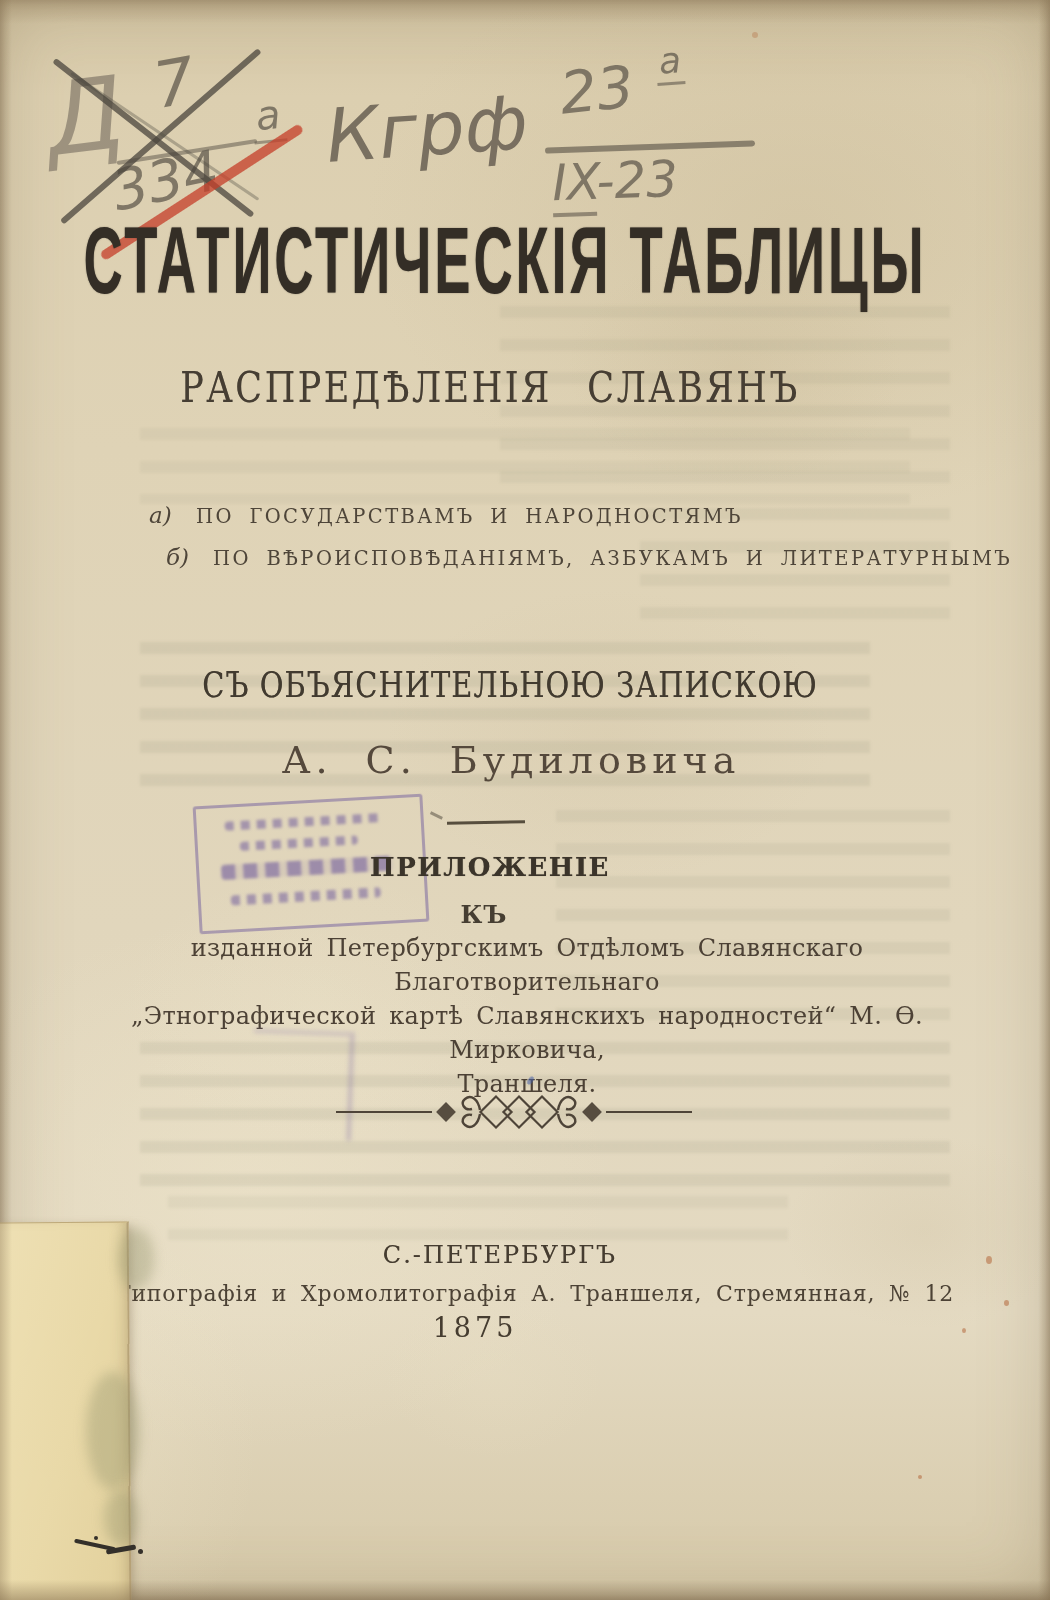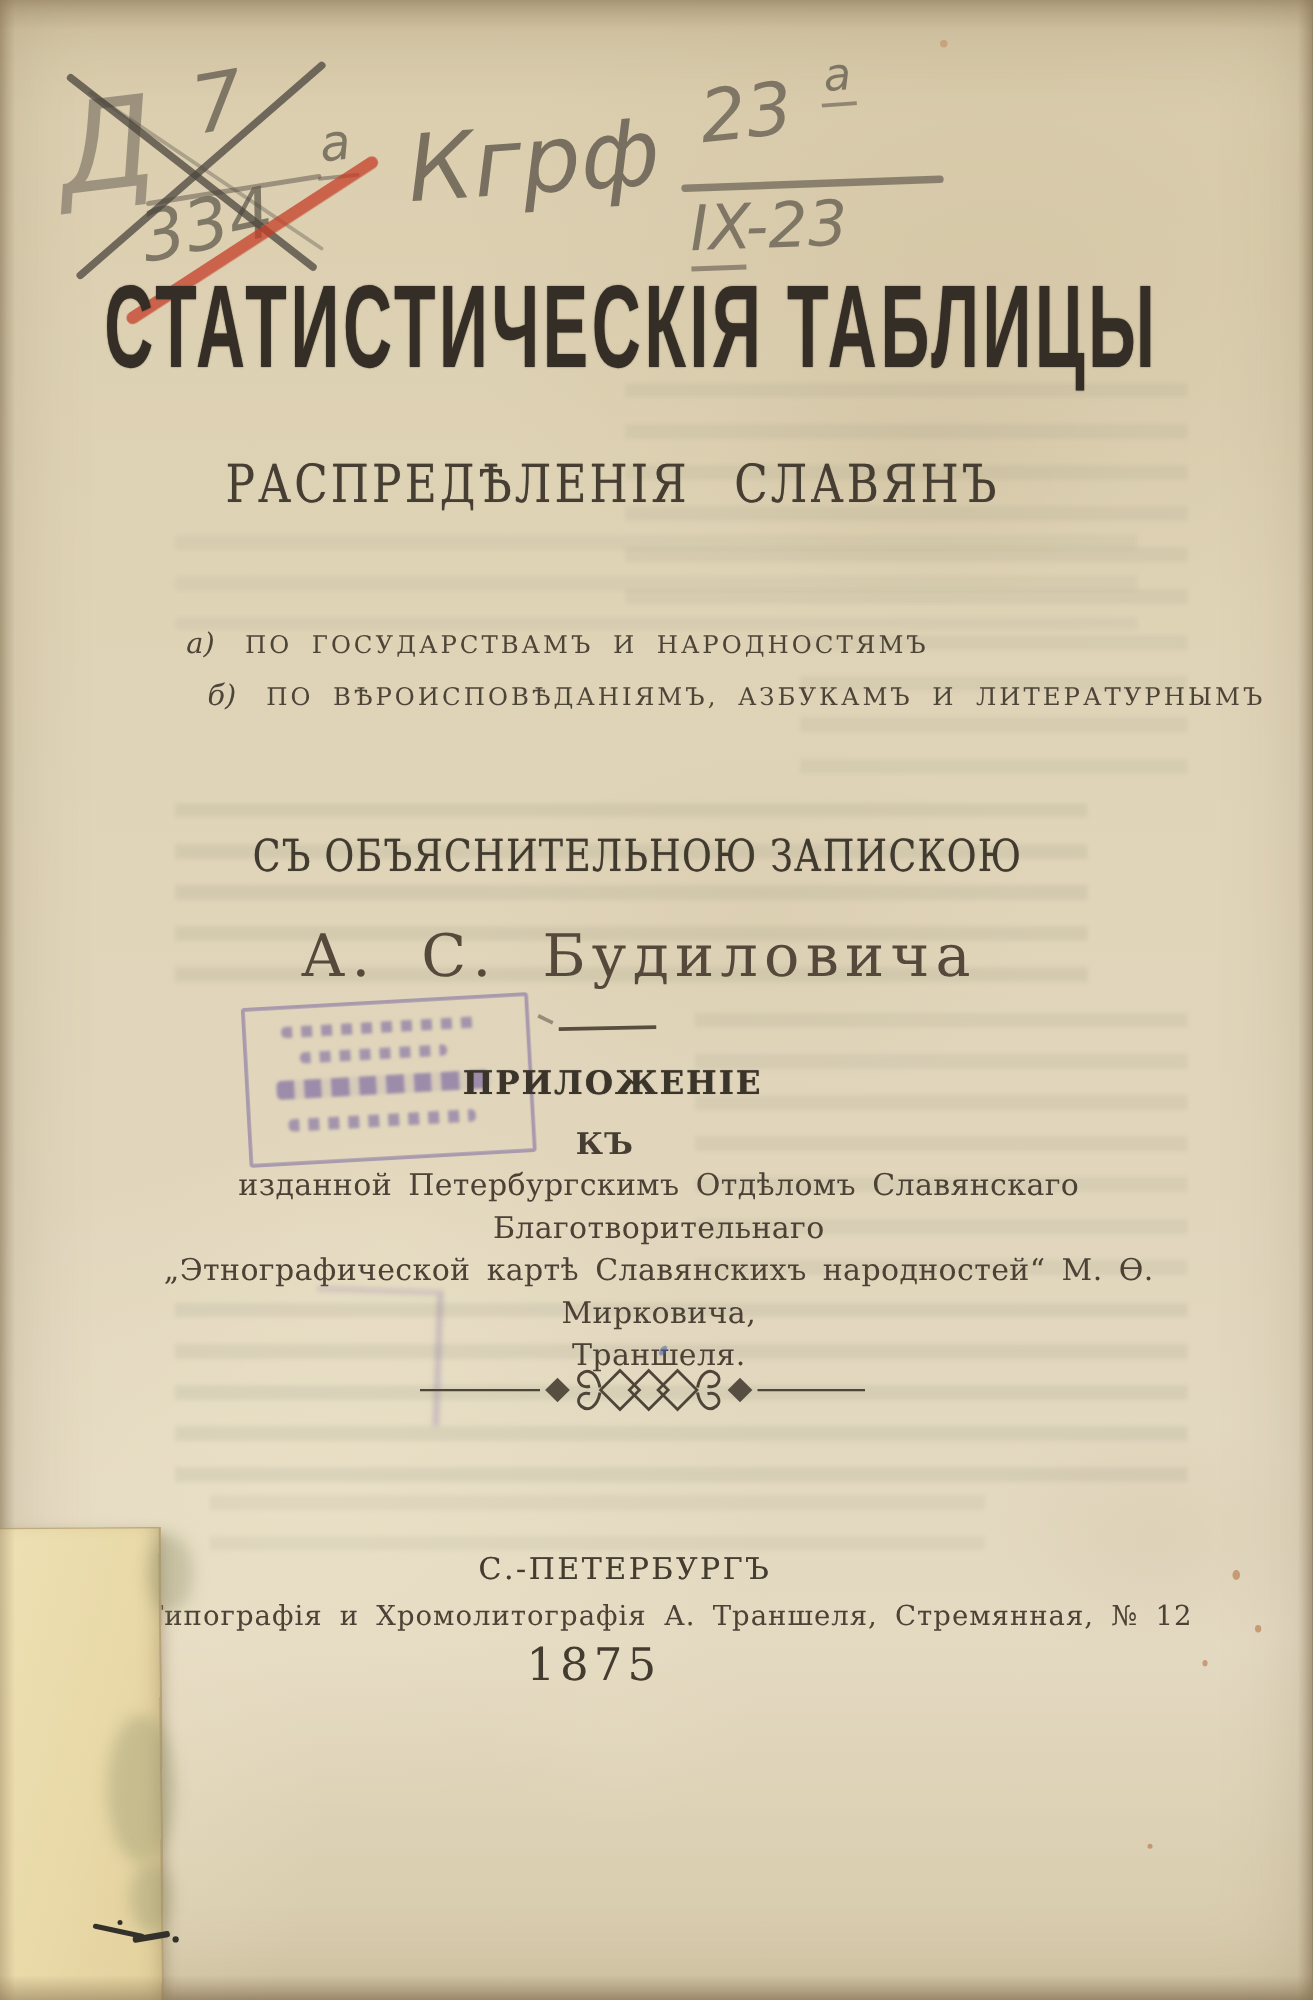--- a/index.html
+++ b/index.html
@@ -59,31 +59,31 @@
     color:#342e26;text-shadow:0 0 1px rgba(52,46,38,.65);}
   .subtitle{left:calc(50% - 35px);top:364px;transform:translateX(-50%) scaleY(1.2);transform-origin:center top;
     font-size:35px;letter-spacing:2.5px;word-spacing:22px;color:#463e33;text-shadow:0 0 .5px rgba(70,62,51,.5);}
   .item{color:#4e4539;font-size:19.5px;letter-spacing:2.4px;word-spacing:7px;}
   .i-a{left:149px;top:502px;}
   .i-b{left:166px;top:544px;}
   .i-b2{left:245px;top:586px;}
   .marker{display:inline-block;min-width:47px;font-style:italic;font-size:23px;letter-spacing:0;}
   .withnote{left:calc(50% - 15px);top:664px;transform:translateX(-50%) scaleY(1.22);transform-origin:center top;
     font-size:29px;letter-spacing:1px;color:#413a2f;text-shadow:0 0 .6px rgba(65,58,47,.6);}
-  .author{left:calc(50% - 14px);top:738px;transform:translateX(-50%);font-size:47px;letter-spacing:5px;word-spacing:16px;color:#55493c;}
+  .author{left:calc(50% - 14px);top:738px;transform:translateX(-50%);font-size:38px;letter-spacing:5px;word-spacing:16px;color:#55493c;}
   .minirule{left:447px;top:821px;width:78px;height:3px;background:#574e3e;transform:rotate(-1.2deg);}
   .rule-tick{left:430px;top:814px;width:13px;height:2.5px;background:rgba(90,82,70,.55);transform:rotate(26deg);}
   .apx-h{left:490px;top:852px;transform:translateX(-50%);font-size:26px;font-weight:bold;letter-spacing:1.5px;
     color:#3b342a;text-shadow:0 0 .7px rgba(59,52,42,.7);}
   .apx-k{left:484px;top:900px;transform:translateX(-50%);font-size:24px;font-weight:bold;letter-spacing:1px;color:#463e32;}
   .apx-p{left:527px;top:931px;transform:translateX(-50%);width:920px;text-align:center;white-space:normal;
     font-size:24px;line-height:34px;word-spacing:5px;letter-spacing:.3px;color:#4c4135;}
   .city{left:500px;top:1241px;transform:translateX(-50%);font-size:24px;letter-spacing:2px;color:#453c30;text-shadow:0 0 .5px rgba(69,60,48,.5);}
   .publisher{left:535px;top:1281px;transform:translateX(-50%);font-size:22px;letter-spacing:.8px;word-spacing:6px;color:#4c4235;}
-  .year{left:475px;top:1312px;transform:translateX(-50%);font-size:36px;letter-spacing:4px;color:#453c30;}
+  .year{left:475px;top:1312px;transform:translateX(-50%);font-size:27px;letter-spacing:4px;color:#453c30;}
   
   .stamp{left:196px;top:800px;width:224px;height:122px;border:3px solid rgba(114,94,158,.5);border-radius:3px;
     transform:rotate(-3.2deg);filter:blur(.4px);}
   .stl{position:absolute;border-radius:4px;filter:blur(1.4px);
     background:repeating-linear-gradient(90deg, rgba(114,94,158,.55) 0 9px, rgba(114,94,158,0) 9px 16px);}
   .stl1{top:14px;left:28px;width:158px;height:9px;}
   .stl2{top:35px;left:42px;width:118px;height:9px;}
   .stl3{top:57px;left:22px;width:172px;height:15px;background:repeating-linear-gradient(90deg, rgba(114,94,158,.62) 0 14px, rgba(114,94,158,.1) 14px 22px);}
   .stl4{top:88px;left:30px;width:150px;height:10px;}
   .stamp-bleed{left:252px;top:1030px;width:96px;height:104px;transform:rotate(2deg);filter:blur(2px);

